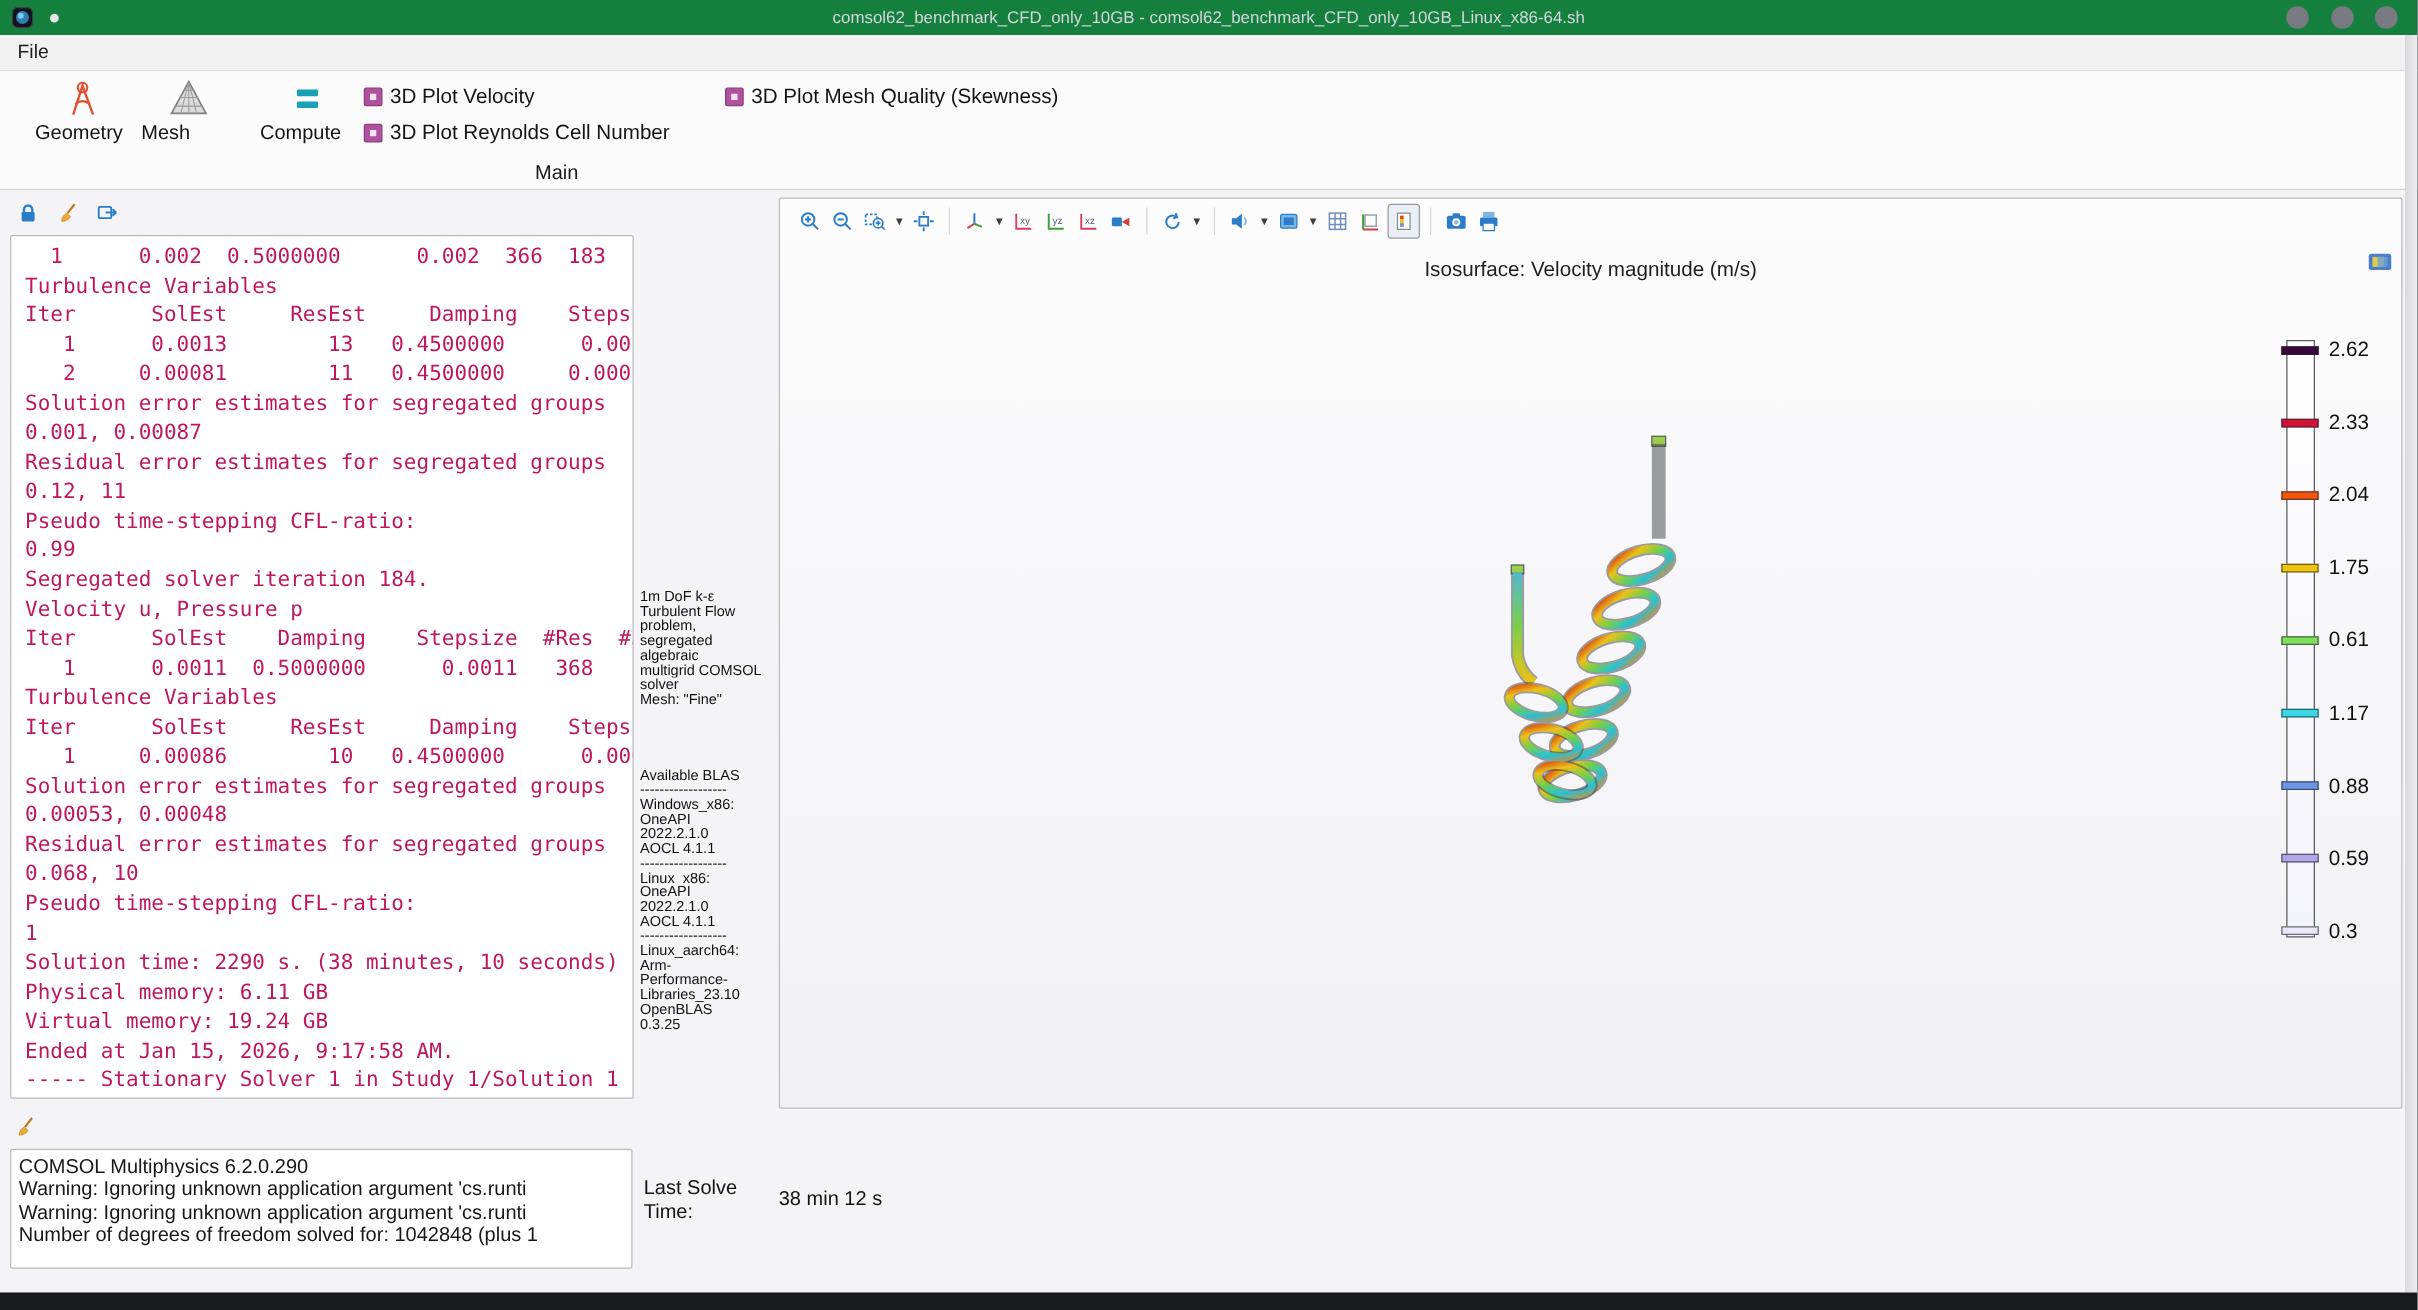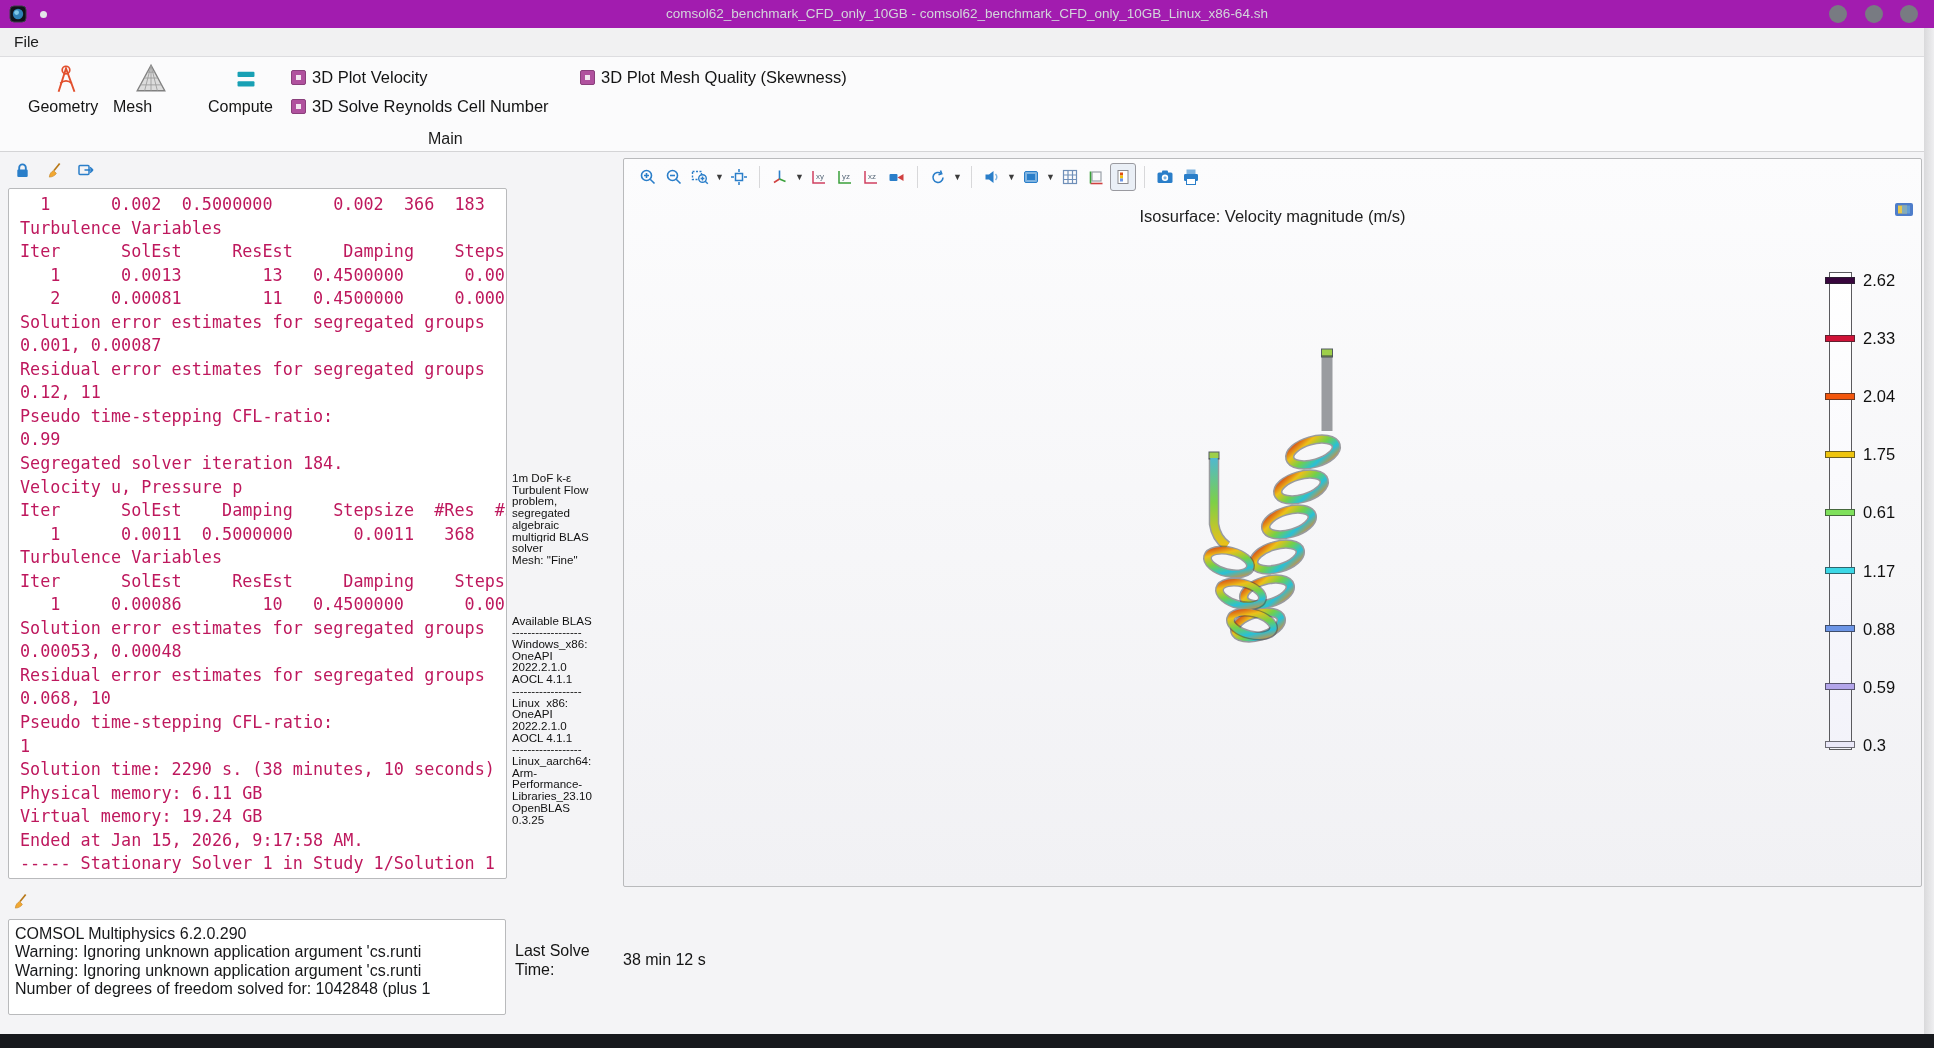--- a/index.html
+++ b/index.html
@@ -1,20 +1,20 @@
 <!DOCTYPE html>
 <html><head>
 <meta charset="utf-8">
 <style>
   html,body{margin:0;padding:0;background:#2a2d34;}
   #app{position:relative;width:1934px;height:1048px;background:#f4f4f6;overflow:hidden;
        font-family:"Liberation Sans",sans-serif;color:#141414;}
   .abs{position:absolute;}
   
-  .titlebar{left:0;top:0;width:1934px;height:28px;background:#a21caf;display:flex;align-items:center;}
+  .titlebar{left:0;top:0;width:1934px;height:28px;background:#15803d;display:flex;align-items:center;}
   .titletext{position:absolute;left:0;right:0;top:0;height:28px;line-height:28px;text-align:center;
              color:#d3d6db;font-size:13.5px;}
   .winbtn{position:absolute;top:5px;width:18px;height:18px;border-radius:50%;background:#787b82;}
   
   .menubar{left:0;top:28px;width:1934px;height:28px;background:#f1f1f2;border-bottom:1px solid #dddde0;text-align:center;}
   .menuitem{position:absolute;left:10px;top:0;height:28px;line-height:28px;font-size:15.5px;color:#1c1c1c;padding:0 4px;}
   
   .ribbon{left:0;top:57px;width:1934px;height:94px;background:#fbfbfc;}
   .tool-btn{position:absolute;top:3px;width:76px;text-align:left;cursor:default;}
   .tool-btn .lbl{font-size:16px;color:#141414;margin-top:2px;}
@@ -105,21 +105,21 @@
     <div class="chkrow" style="left:291px;top:11px">
       <span class="chk">
           <span class="mark"></span>
         </span>
       <span class="chklbl">3D Plot Velocity</span>
     </div>
     <div class="chkrow" style="left:291px;top:40px">
       <span class="chk">
           <span class="mark"></span>
         </span>
-      <span class="chklbl">3D Solve Reynolds Cell Number</span>
+      <span class="chklbl">3D Plot Reynolds Cell Number</span>
     </div>
     <div class="chkrow" style="left:580px;top:11px">
       <span class="chk">
           <span class="mark"></span>
         </span>
       <span class="chklbl">3D Plot Mesh Quality (Skewness)</span>
     </div>
   </div>
 
   <div class="section-label">Main</div>
@@ -150,21 +150,21 @@
     <div class="mainlog"><div>  1      0.002  0.5000000      0.002  366  183</div><div>Turbulence Variables</div><div>Iter      SolEst     ResEst     Damping    Stepsi</div><div>   1      0.0013        13   0.4500000      0.00</div><div>   2     0.00081        11   0.4500000     0.000</div><div>Solution error estimates for segregated groups</div><div>0.001, 0.00087</div><div>Residual error estimates for segregated groups</div><div>0.12, 11</div><div>Pseudo time-stepping CFL-ratio:</div><div>0.99</div><div>Segregated solver iteration 184.</div><div>Velocity u, Pressure p</div><div>Iter      SolEst    Damping    Stepsize  #Res  #Jac</div><div>   1      0.0011  0.5000000      0.0011   368   184</div><div>Turbulence Variables</div><div>Iter      SolEst     ResEst     Damping    Stepsi</div><div>   1     0.00086        10   0.4500000      0.000</div><div>Solution error estimates for segregated groups</div><div>0.00053, 0.00048</div><div>Residual error estimates for segregated groups</div><div>0.068, 10</div><div>Pseudo time-stepping CFL-ratio:</div><div>1</div><div>Solution time: 2290 s. (38 minutes, 10 seconds)</div><div>Physical memory: 6.11 GB</div><div>Virtual memory: 19.24 GB</div><div>Ended at Jan 15, 2026, 9:17:58 AM.</div><div>----- Stationary Solver 1 in Study 1/Solution 1 (s</div></div>
   </div>
 
   <div class="abs infopanel">
     <div id="problem-lines">
         <div class="infoline">1m DoF k-ε</div>
         <div class="infoline">Turbulent Flow</div>
         <div class="infoline">problem,</div>
         <div class="infoline">segregated</div>
         <div class="infoline">algebraic</div>
-        <div class="infoline">multigrid BLAS</div>
+        <div class="infoline">multigrid COMSOL</div>
         <div class="infoline">solver</div>
         <div class="infoline">Mesh: "Fine"</div>
       </div>
     <div style="margin-top:49px" id="blas-lines">
         <div class="infoline">Available BLAS</div>
         <div class="infoline">------------------</div>
         <div class="infoline">Windows_x86:</div>
         <div class="infoline">OneAPI</div>
         <div class="infoline">2022.2.1.0</div>
         <div class="infoline">AOCL 4.1.1</div>

